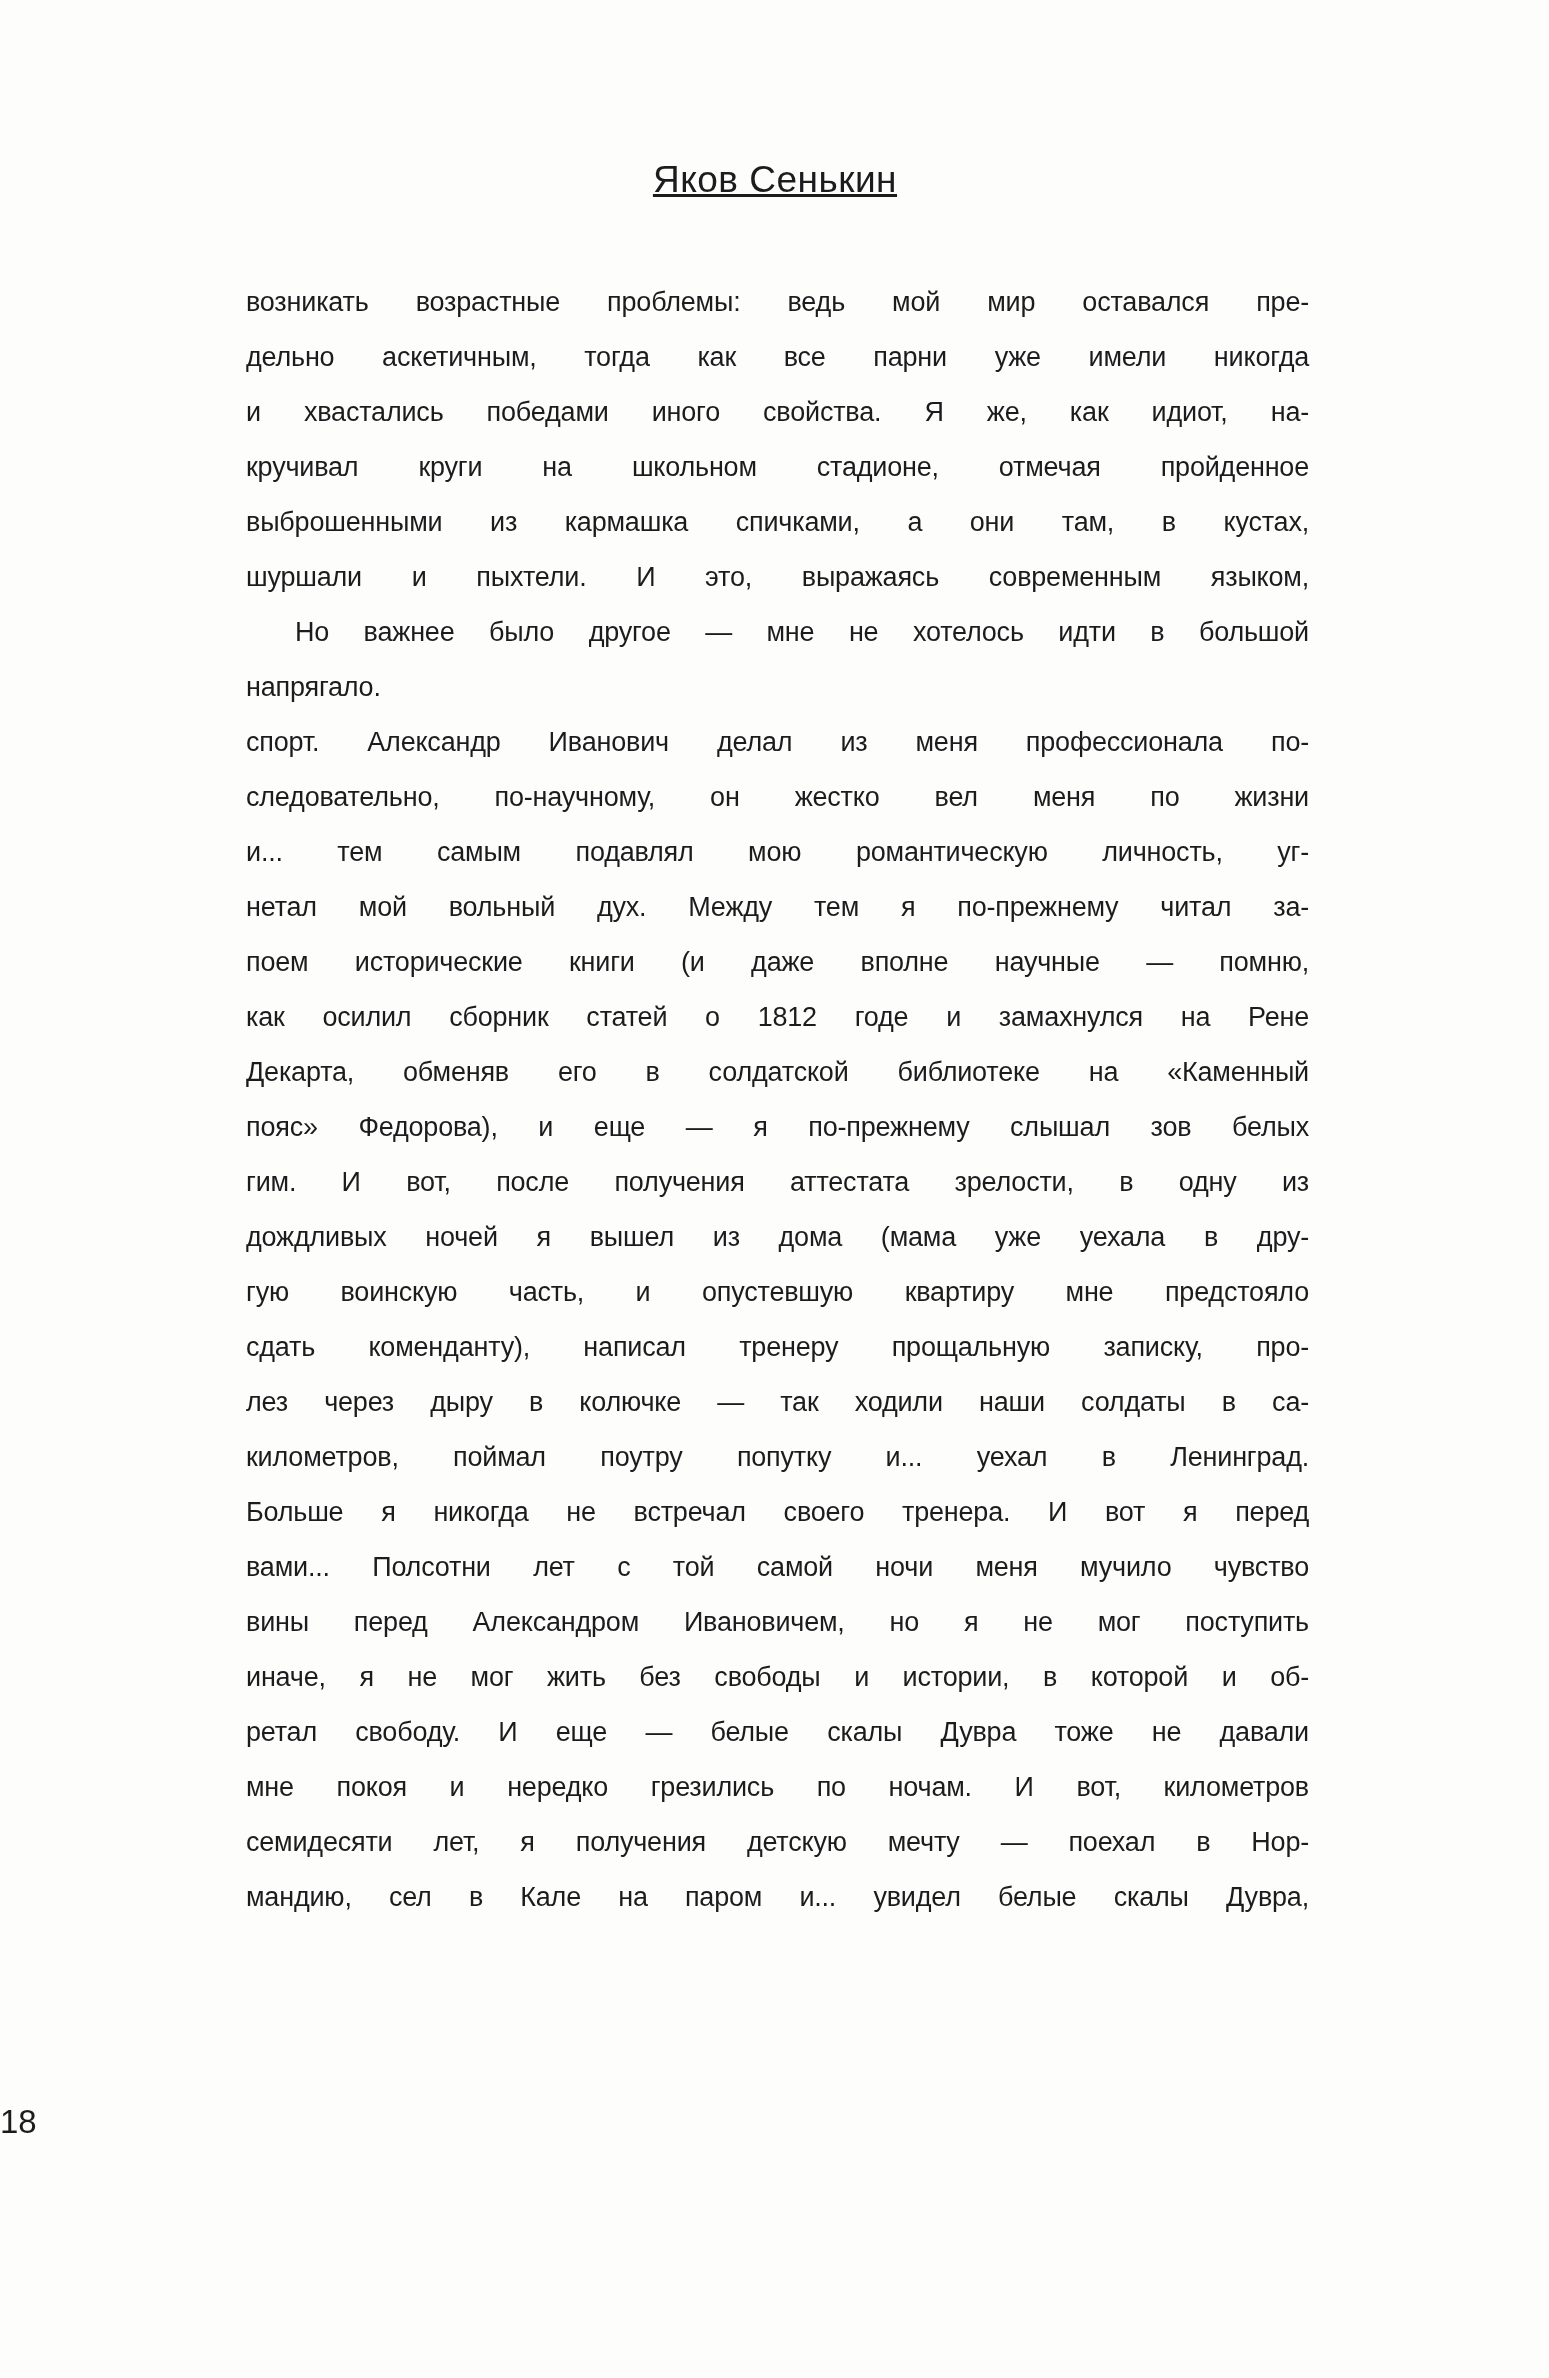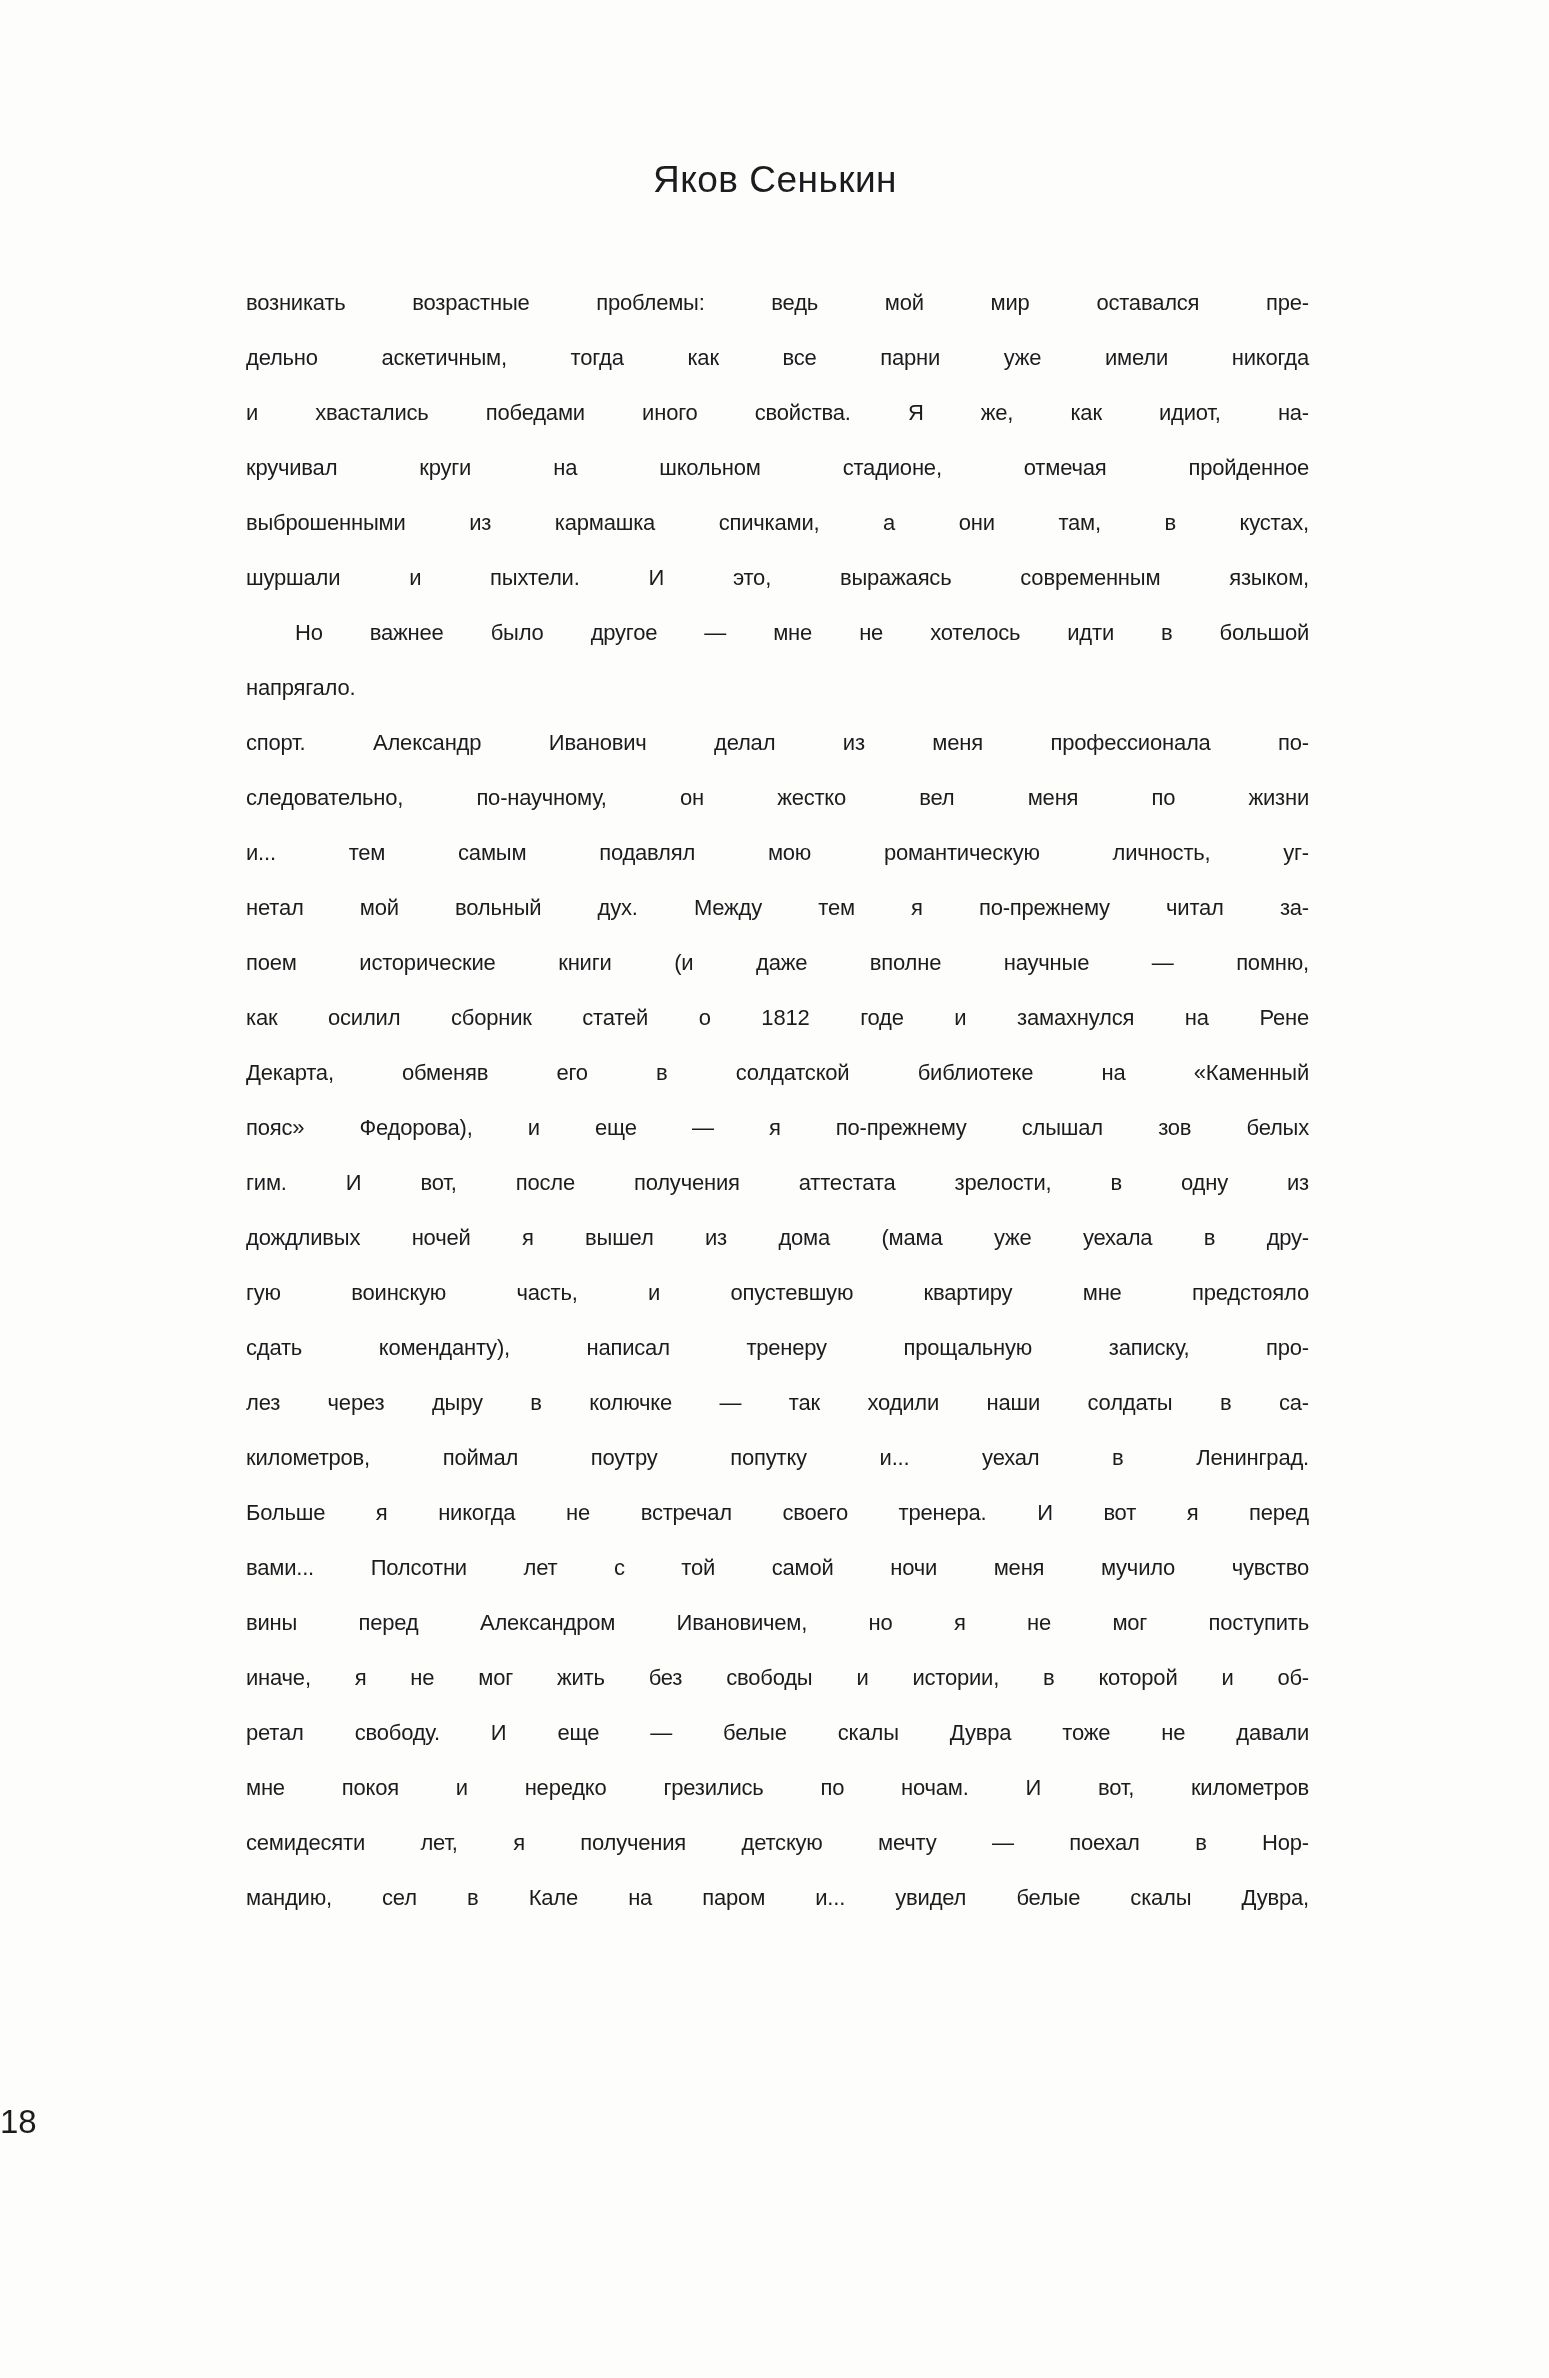--- a/index.html
+++ b/index.html
@@ -18,27 +18,28 @@
     overflow: hidden;
   }
   .running-header {
     position: absolute;
     top: 159px;
     left: 0;
     width: 100%;
     text-align: center;
     font-size: 37px;
     letter-spacing: 0.5px;
+    text-decoration: underline;
   }
   .body-text {
     position: absolute;
     top: 275px;
     left: 246px;
     width: 1063px;
-    font-size: 22px;
+    font-size: 27px;
     line-height: 55px;
   }
   .line {
     text-align: justify;
     text-align-last: justify;
     white-space: normal;
     letter-spacing: -0.2px;
   }
   .line.para-end {
     text-align-last: left;

